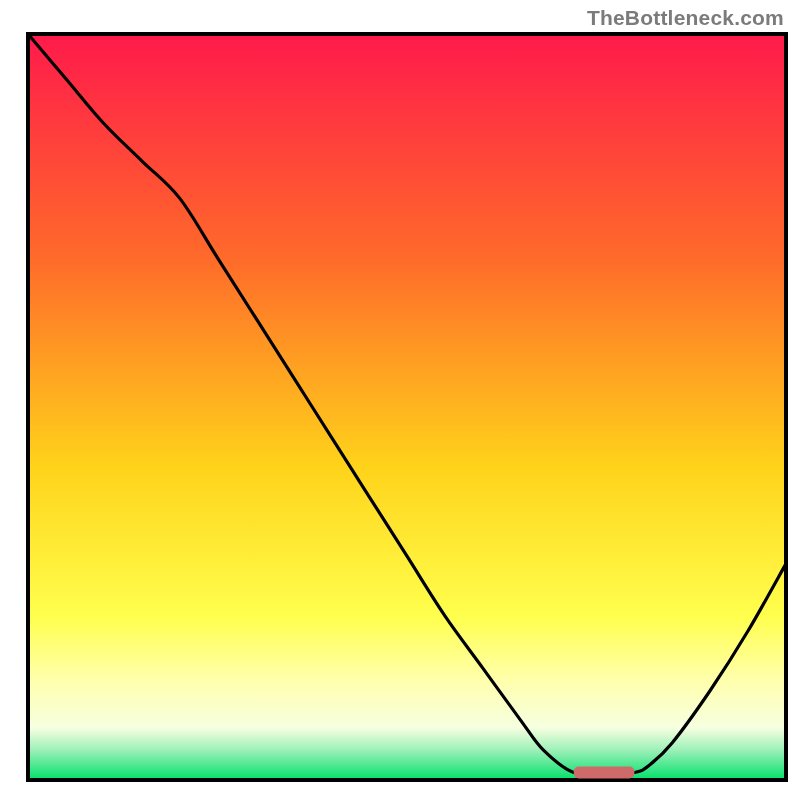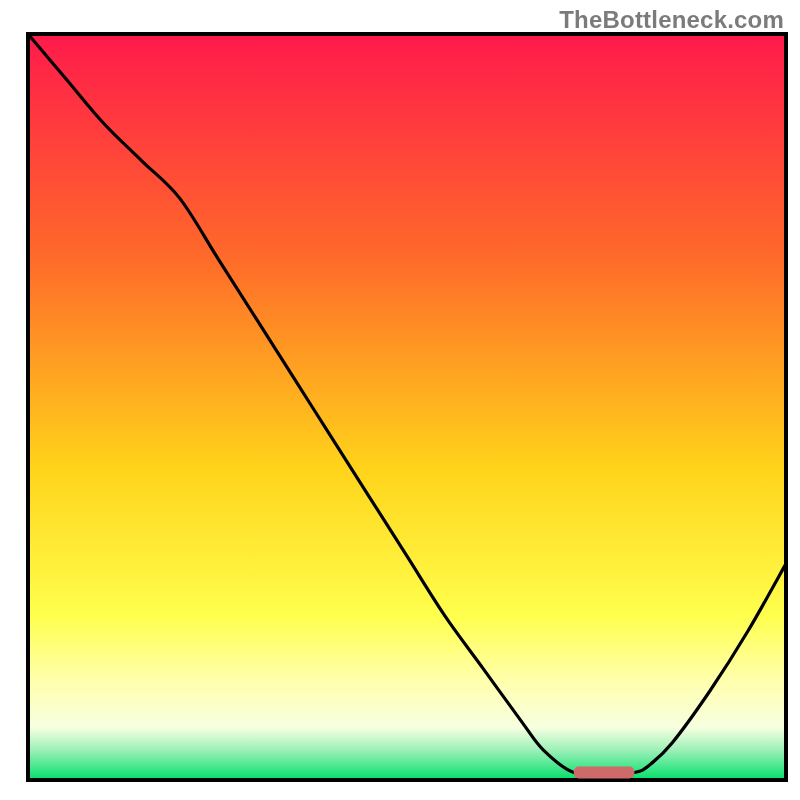--- a/index.html
+++ b/index.html
@@ -13,21 +13,21 @@
   }
   .canvas {
     position: relative;
     width: 800px;
     height: 800px;
   }
   .watermark {
     position: absolute;
     top: 6px;
     right: 16px;
-    font-size: 24px;
+    font-size: 21px;
     font-weight: 600;
     color: #7b7b7b;
     letter-spacing: 0.2px;
     user-select: none;
   }
   svg.plot {
     position: absolute;
     left: 0;
     top: 0;
   }

